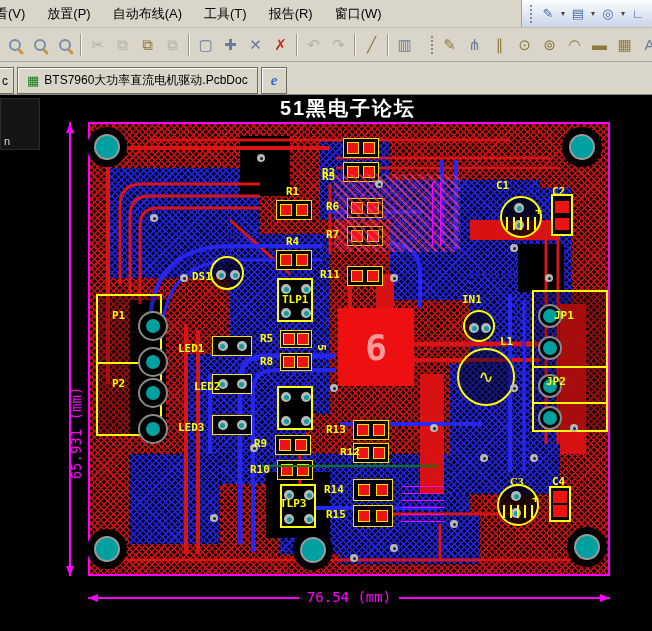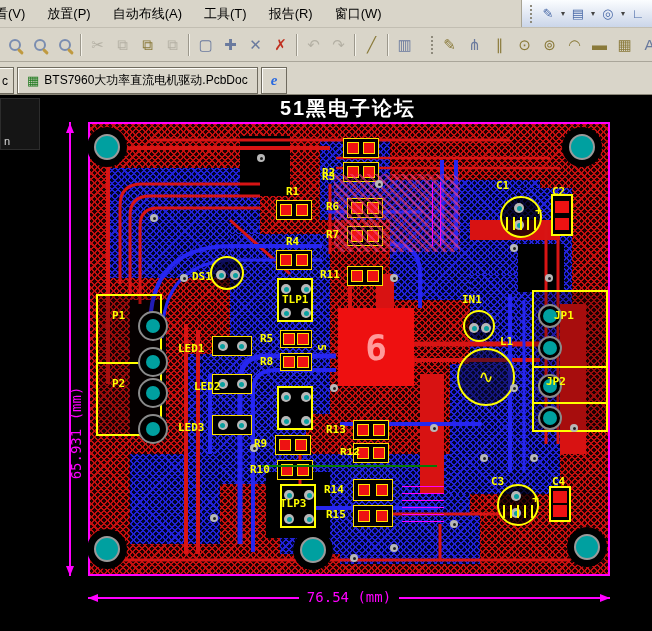--- a/index.html
+++ b/index.html
@@ -460,17 +460,17 @@
         <span class="plabel" style="left: 462px; top: 62px;">C2</span>
         <span class="plabel" style="left: 464px; top: 186px;">JP1</span>
         <span class="plabel" style="left: 456px; top: 252px;">JP2</span>
         <span class="plabel" style="left: 164px; top: 314px;">R9</span>
         <span class="plabel" style="left: 160px; top: 340px;">R10</span>
         <span class="plabel" style="left: 190px; top: 374px;">TLP3</span>
         <span class="plabel" style="left: 236px; top: 300px;">R13</span>
         <span class="plabel" style="left: 250px; top: 323px; font-family: Liberation Mono, monospace;">R12</span>
         <span class="plabel" style="left: 234px; top: 360px;">R14</span>
         <span class="plabel" style="left: 236px; top: 385px;">R15</span>
-        <span class="plabel" style="left: 401px; top: 352px;">C3</span>
+        <span class="plabel" style="left: 420px; top: 352px; font-family: Liberation Serif, serif;">C3</span>
         <span class="plabel" style="left: 462px; top: 352px;">C4</span>
       </div>
   </div>
 </div>
 
 </body></html>

